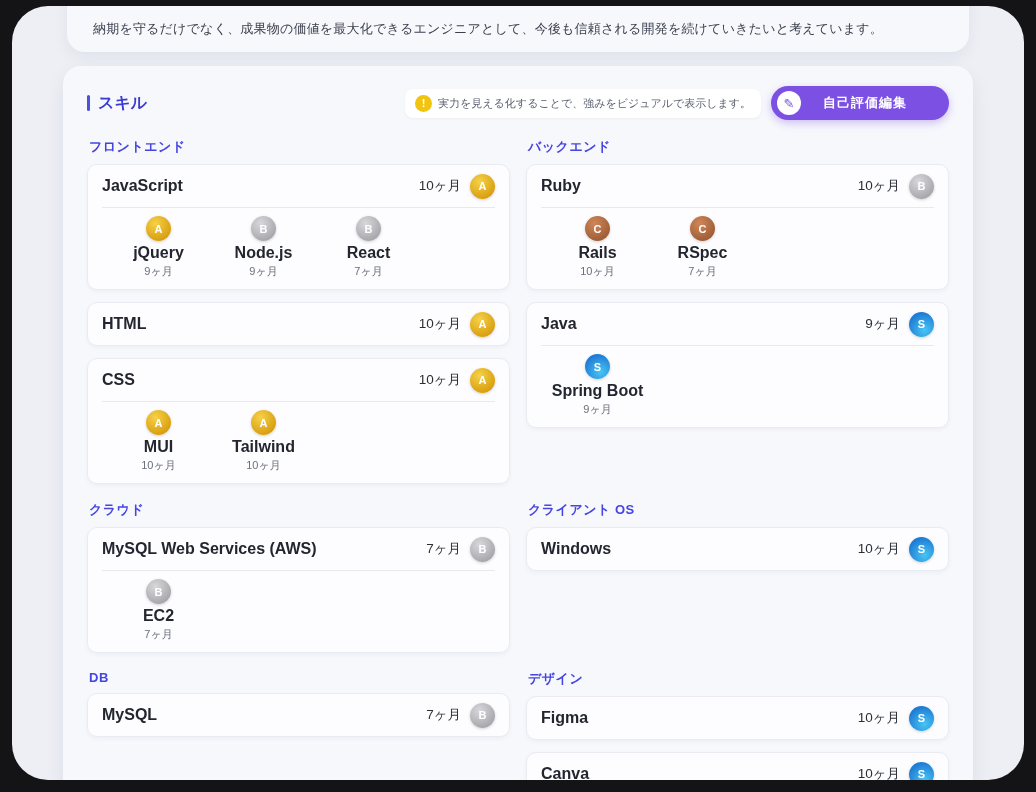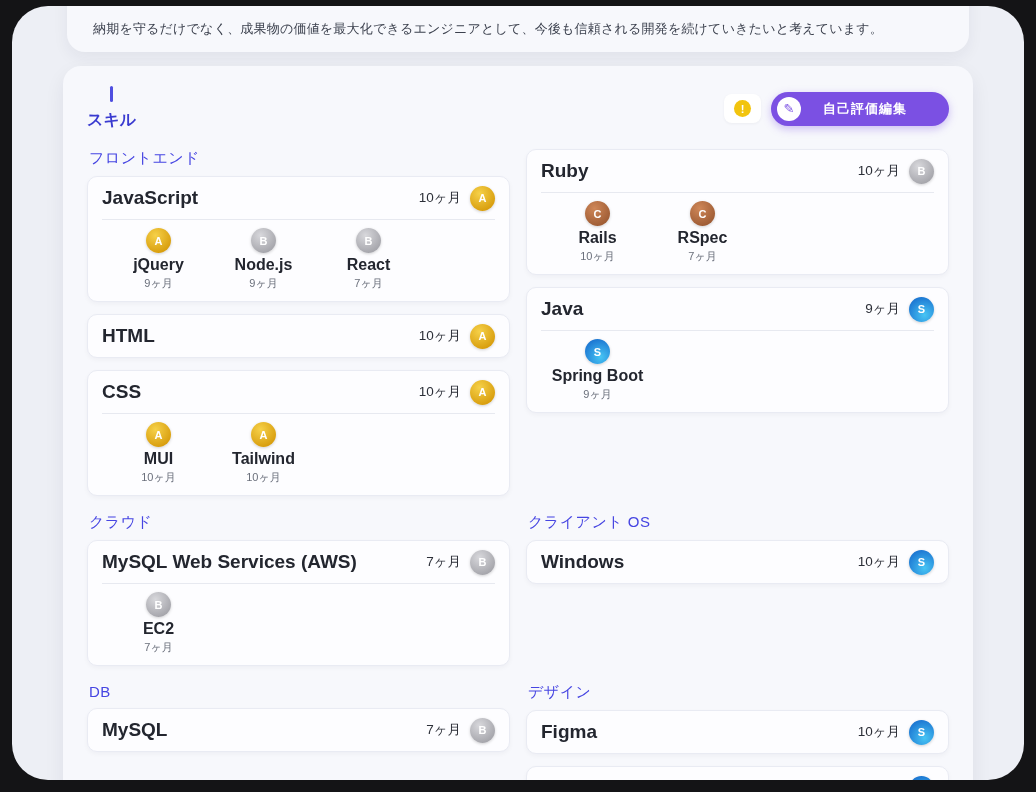--- a/index.html
+++ b/index.html
@@ -22,21 +22,21 @@
   }
   .summary-text { font-size:13px; color:#3c414e; letter-spacing:.2px; }
   
   .skills-card {
     margin:14px auto 0; width:910px;
     background:#f7f8fc; border-radius:18px;
     padding:20px 24px 30px;
     box-shadow:0 8px 20px rgba(30,35,60,.07);
   }
   .section-header { display:flex; align-items:center; justify-content:space-between; }
-  .section-title { display:flex; align-items:center; gap:8px; font-size:16px; font-weight:bold; color:#3a3bd0;flex-direction:column; }
+  .section-title { display:flex; align-items:center; gap:8px; font-size:16px; font-weight:bold; color:#3a3bd0; }
   .title-bar { width:3px; height:16px; background:#4f4fe0; border-radius:2px; display:inline-block; }
   .header-right { display:flex; align-items:center; gap:10px; }
   .notice {
     background:#ffffff; border-radius:8px; padding:6px 10px;
     font-size:11px; color:#5c6170; display:flex; align-items:center; gap:6px;
     box-shadow:0 1px 3px rgba(30,35,60,.05);
   }
   .warn-icon {
     width:17px; height:17px; border-radius:50%; background:#f2c40e; color:#fff;
     font-weight:bold; font-size:11px; display:flex; align-items:center; justify-content:center;
@@ -50,28 +50,28 @@
   }
   .pencil-circle {
     width:24px; height:24px; border-radius:50%; background:#fff; color:#7b50e3;
     display:flex; align-items:center; justify-content:center; font-size:13px;
     flex:0 0 24px;
   }
   .edit-btn .btn-label { flex:1; margin-right:14px; letter-spacing:1px; }
   
   .grid { margin-top:18px; display:flex; flex-direction:column; gap:17px; }
   .grid-row { display:grid; grid-template-columns:1fr 1fr; gap:16px; align-items:start; }
-  .category-label { font-size:15px; font-weight:normal; color:#4645e2; margin:0 0 8px 2px; letter-spacing:.5px; }
+  .category-label { font-size:13px; font-weight:bold; color:#4645e2; margin:0 0 8px 2px; letter-spacing:.5px; }
   .cards { display:flex; flex-direction:column; gap:12px; }
   .skill-card {
     background:#fdfdff; border:1px solid #e9ebf3; border-radius:10px;
     padding:8px 14px; box-shadow:0 2px 5px rgba(30,35,60,.04);
   }
   .skill-main { display:flex; align-items:center; justify-content:space-between; min-height:26px; }
-  .skill-name { font-size:19px; font-weight:bold; color:#23262f; }
+  .skill-name { font-size:16px; font-weight:bold; color:#23262f; }
   .skill-right { display:flex; align-items:center; gap:9px; }
   .skill-duration { font-size:13.5px; color:#2c2f38; }
   .badge {
     width:25px; height:25px; border-radius:50%; color:#fff; font-weight:bold; font-size:11px;
     display:flex; align-items:center; justify-content:center;
     box-shadow:0 1px 3px rgba(0,0,0,.18); flex:0 0 25px;
   }
   .g-A { background:radial-gradient(circle at 38% 30%, #f6d149, #d79c0c 78%); }
   .g-B { background:radial-gradient(circle at 38% 30%, #d8d8dc, #a4a4aa 78%); }
   .g-C { background:radial-gradient(circle at 38% 30%, #cf8758, #9c5a33 80%); }
@@ -94,20 +94,21 @@
   <div class="skills-card">
 
     <div class="section-header">
       <div class="section-title">
         <span class="title-bar"></span>
         <span>スキル</span>
       </div>
       <div class="header-right">
         <span class="notice">
           <span class="warn-icon">!</span>
+          <span>実力を見える化することで、強みをビジュアルで表示します。</span>
         </span>
         <button class="edit-btn">
           <span class="pencil-circle">✎</span>
           <span class="btn-label">自己評価編集</span>
         </button>
       </div>
     </div>
 
     <div class="grid">
 
@@ -173,20 +174,21 @@
                   <span class="badge g-A">A</span>
                   <span class="subskill-name">Tailwind</span>
                   <span class="subskill-duration">10ヶ月</span>
                 </div>
               </div>
             </div>
           </div>
         </div>
 
         <div class="category">
+          <div class="category-label">バックエンド</div>
           <div class="cards">
 
             <div class="skill-card">
               <div class="skill-main">
                 <span class="skill-name">Ruby</span>
                 <span class="skill-right">
                   <span class="skill-duration">10ヶ月</span>
                   <span class="badge g-B">B</span>
                 </span>
               </div>

